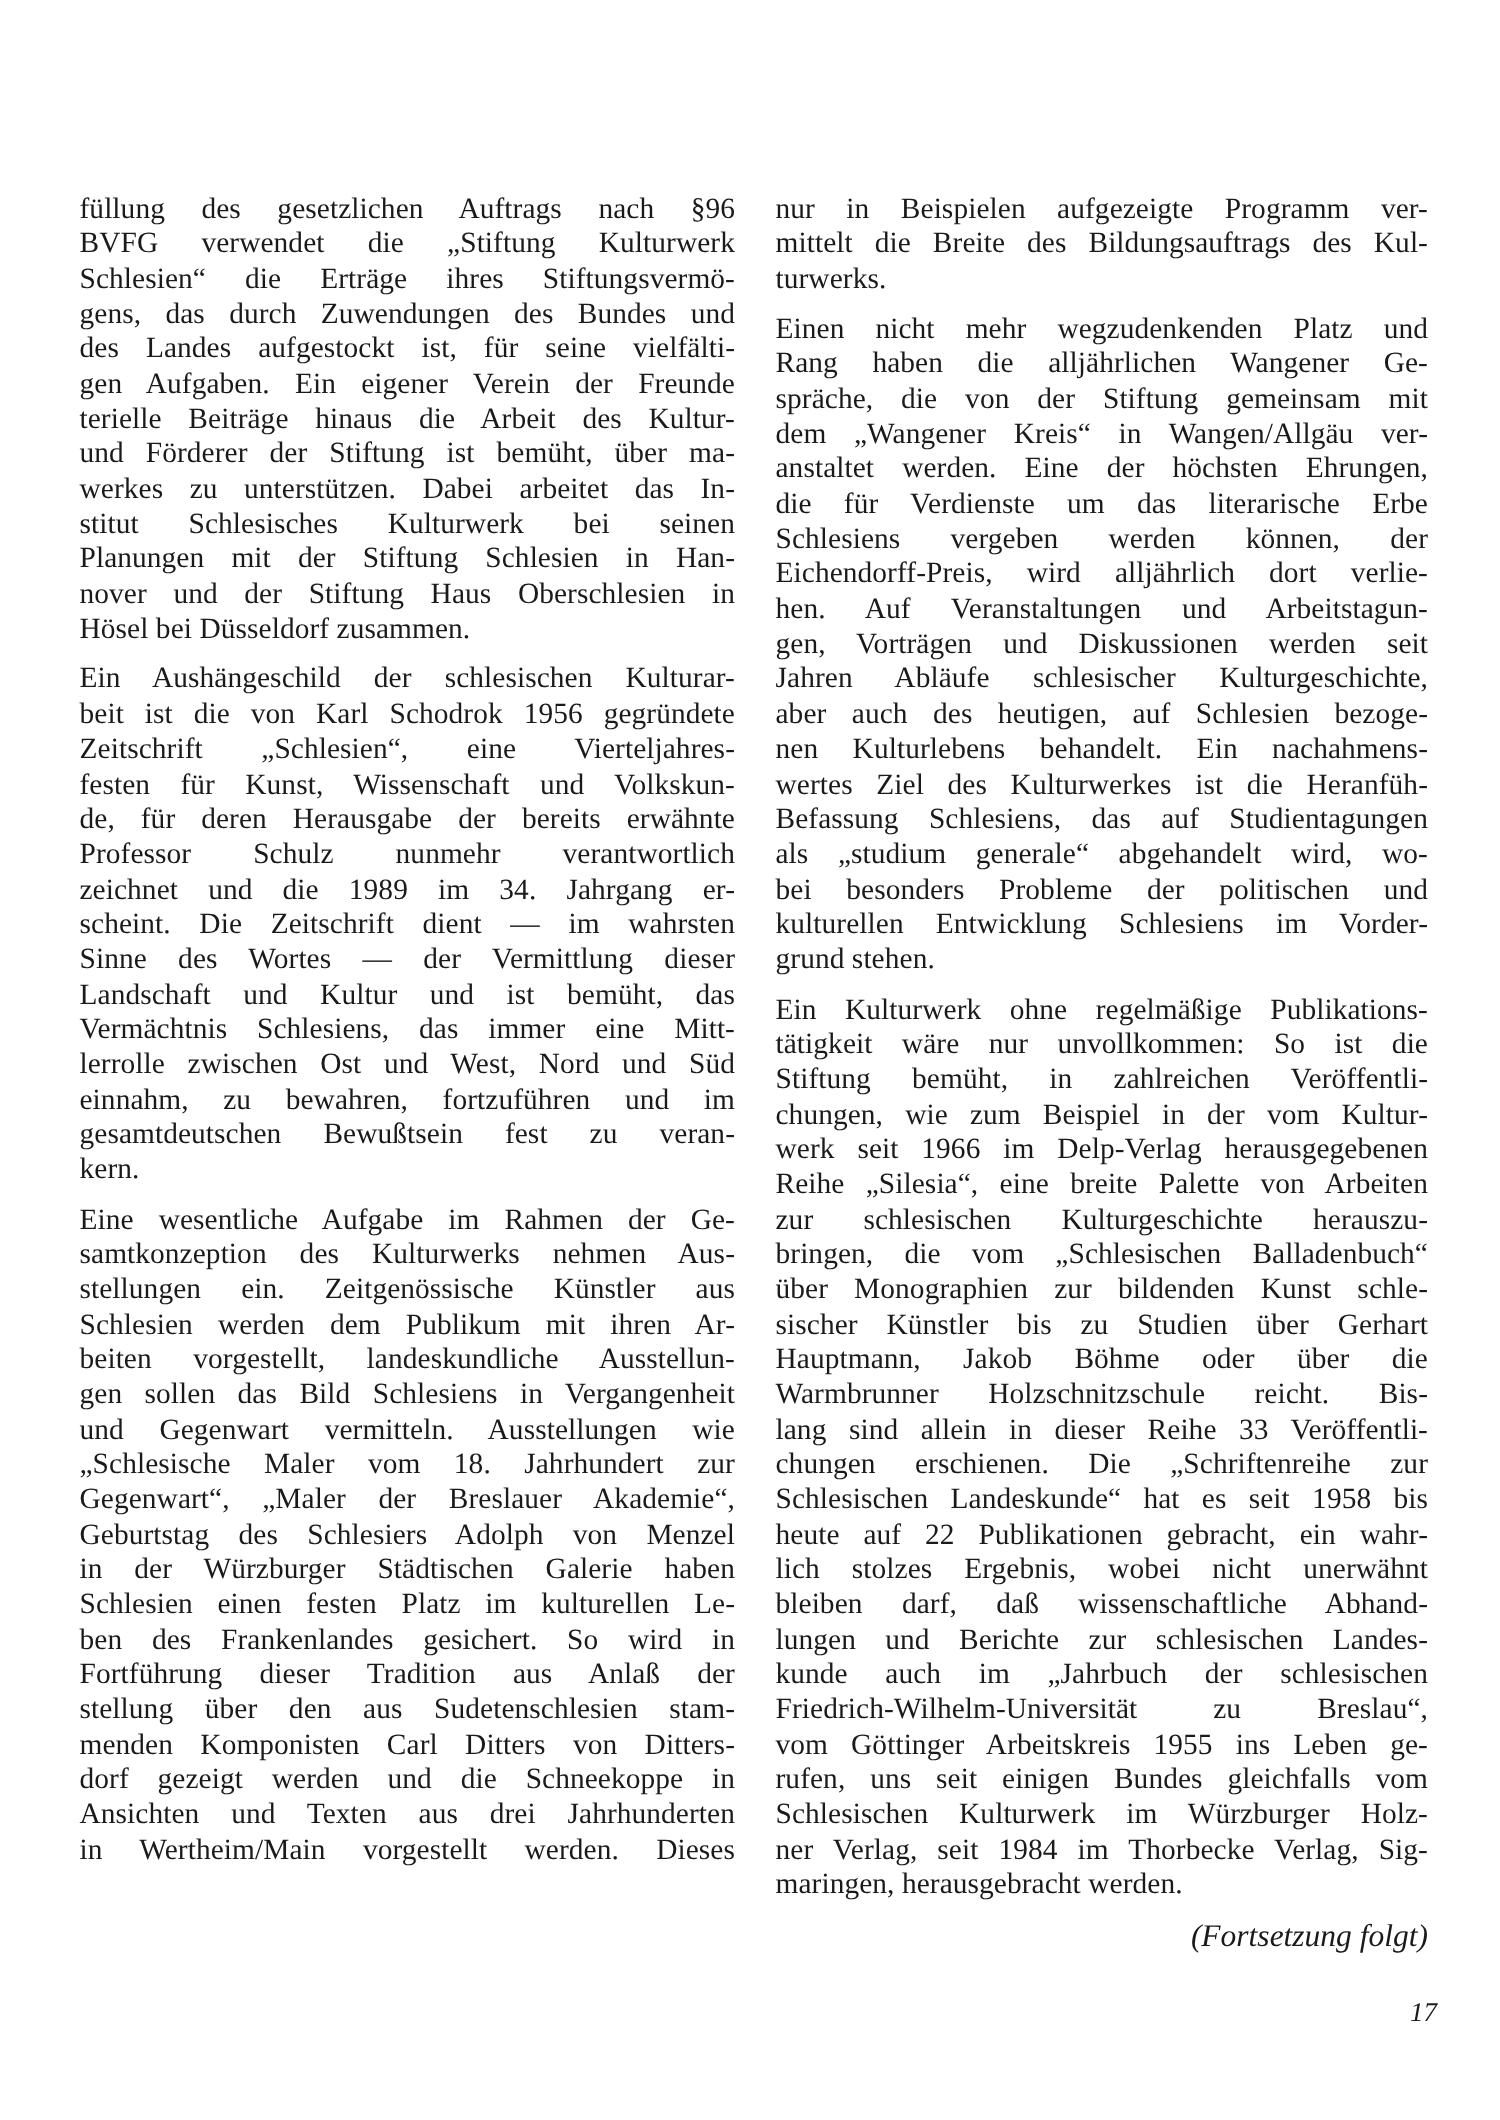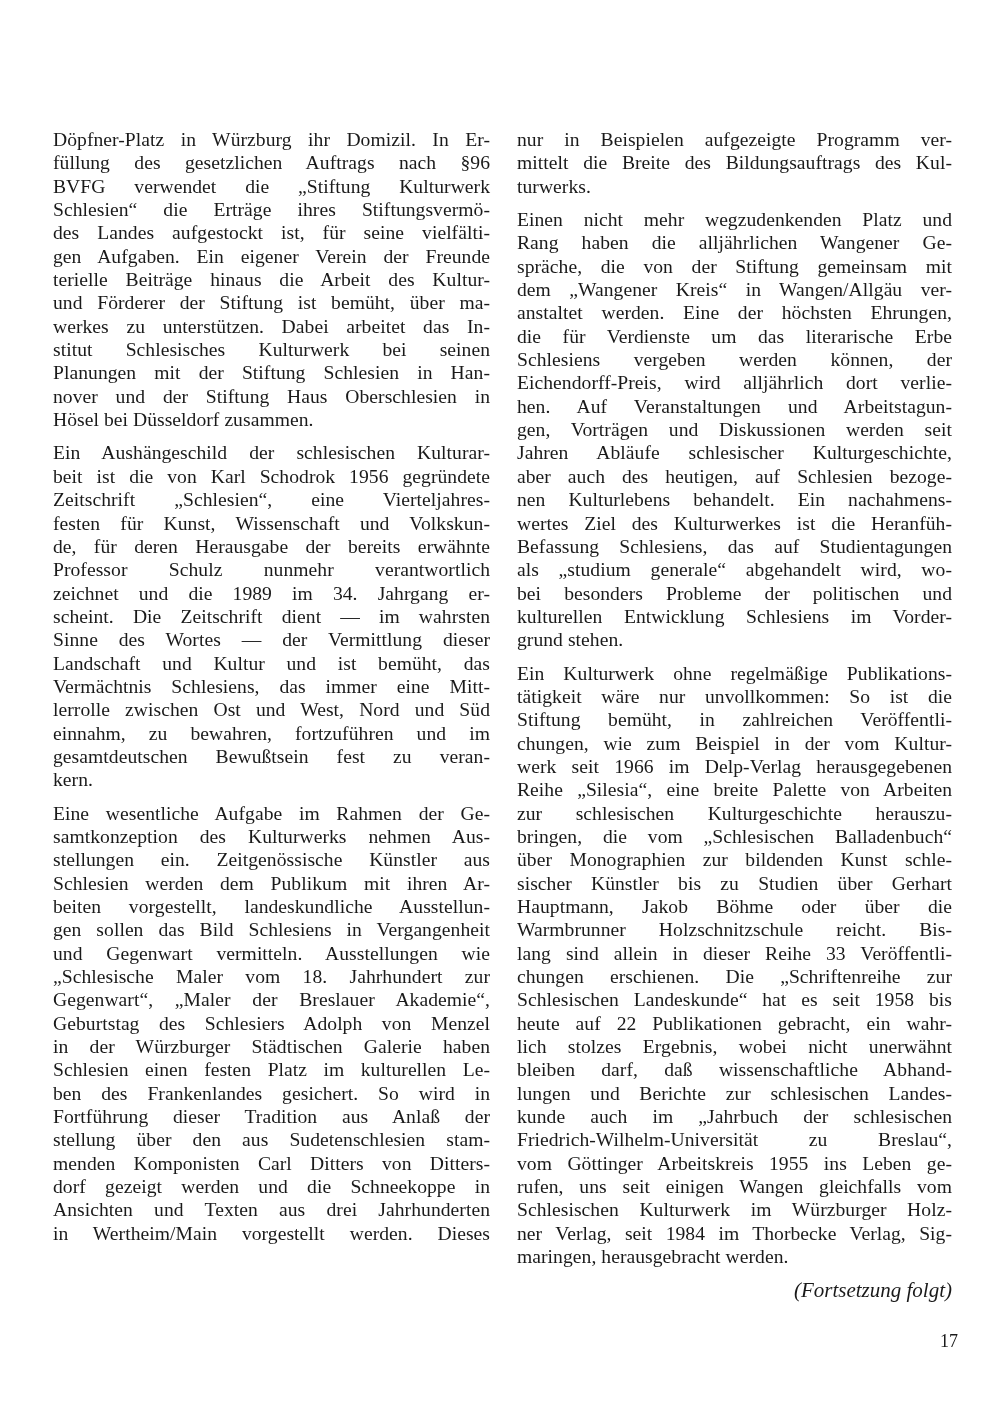--- a/index.html
+++ b/index.html
@@ -53,32 +53,33 @@
       margin: 0;
     }
     .page-number {
       position: absolute;
       left: 940px;
       top: 1330px;
       font-size: 18px;
       line-height: 22px;
       text-align: right;
       width: 12px;
+      font-style: italic;
     }
   </style>
 </head>
 <body>
 
 <div class="page">
   <div class="column col-left" id="col-left">
       <p class="para">
-        <span class="line">Döpfner-Platz in Würzburg ihr Domizil. In Er-</span>
         <span class="line">füllung des gesetzlichen Auftrags nach §96</span>
         <span class="line">BVFG verwendet die „Stiftung Kulturwerk</span>
         <span class="line">Schlesien“ die Erträge ihres Stiftungsvermö-</span>
+        <span class="line">gens, das durch Zuwendungen des Bundes und</span>
         <span class="line">des Landes aufgestockt ist, für seine vielfälti-</span>
         <span class="line">gen Aufgaben. Ein eigener Verein der Freunde</span>
         <span class="line">terielle Beiträge hinaus die Arbeit des Kultur-</span>
         <span class="line">und Förderer der Stiftung ist bemüht, über ma-</span>
         <span class="line">werkes zu unterstützen. Dabei arbeitet das In-</span>
         <span class="line">stitut Schlesisches Kulturwerk bei seinen</span>
         <span class="line">Planungen mit der Stiftung Schlesien in Han-</span>
         <span class="line">nover und der Stiftung Haus Oberschlesien in</span>
         <span class="line last">Hösel bei Düsseldorf zusammen.</span>
       </p>
@@ -165,21 +166,21 @@
           <span class="line">lang sind allein in dieser Reihe 33 Veröffentli-</span>
           <span class="line">chungen erschienen. Die „Schriftenreihe zur</span>
           <span class="line">Schlesischen Landeskunde“ hat es seit 1958 bis</span>
           <span class="line">heute auf 22 Publikationen gebracht, ein wahr-</span>
           <span class="line">lich stolzes Ergebnis, wobei nicht unerwähnt</span>
           <span class="line">bleiben darf, daß wissenschaftliche Abhand-</span>
           <span class="line">lungen und Berichte zur schlesischen Landes-</span>
           <span class="line">kunde auch im „Jahrbuch der schlesischen</span>
           <span class="line">Friedrich-Wilhelm-Universität zu Breslau“,</span>
           <span class="line">vom Göttinger Arbeitskreis 1955 ins Leben ge-</span>
-          <span class="line">rufen, uns seit einigen Wangen gleichfalls vom</span>
+          <span class="line">rufen, uns seit einigen Bundes gleichfalls vom</span>
           <span class="line">Schlesischen Kulturwerk im Würzburger Holz-</span>
           <span class="line">ner Verlag, seit 1984 im Thorbecke Verlag, Sig-</span>
           <span class="line last">maringen, herausgebracht werden.</span>
         </p>
       </div>
     <p class="continuation">(Fortsetzung folgt)</p>
   </div>
   <div class="page-number">17</div>
 </div>
 

